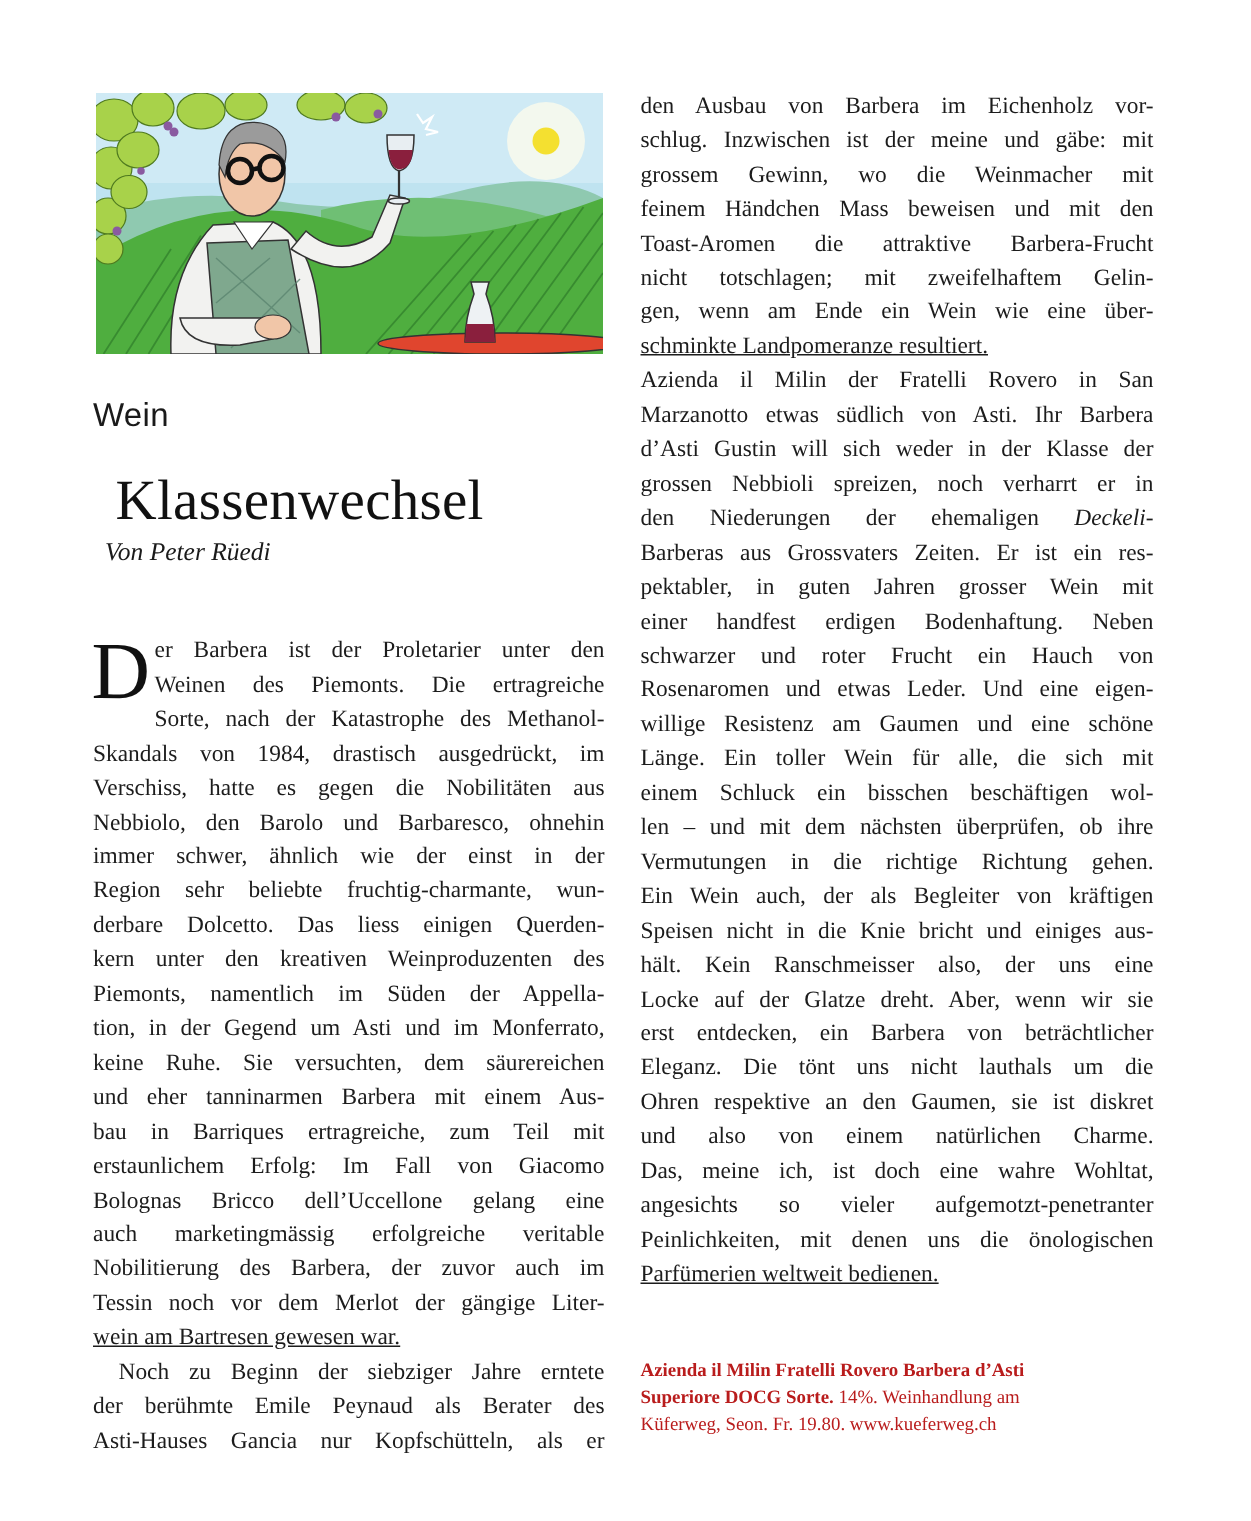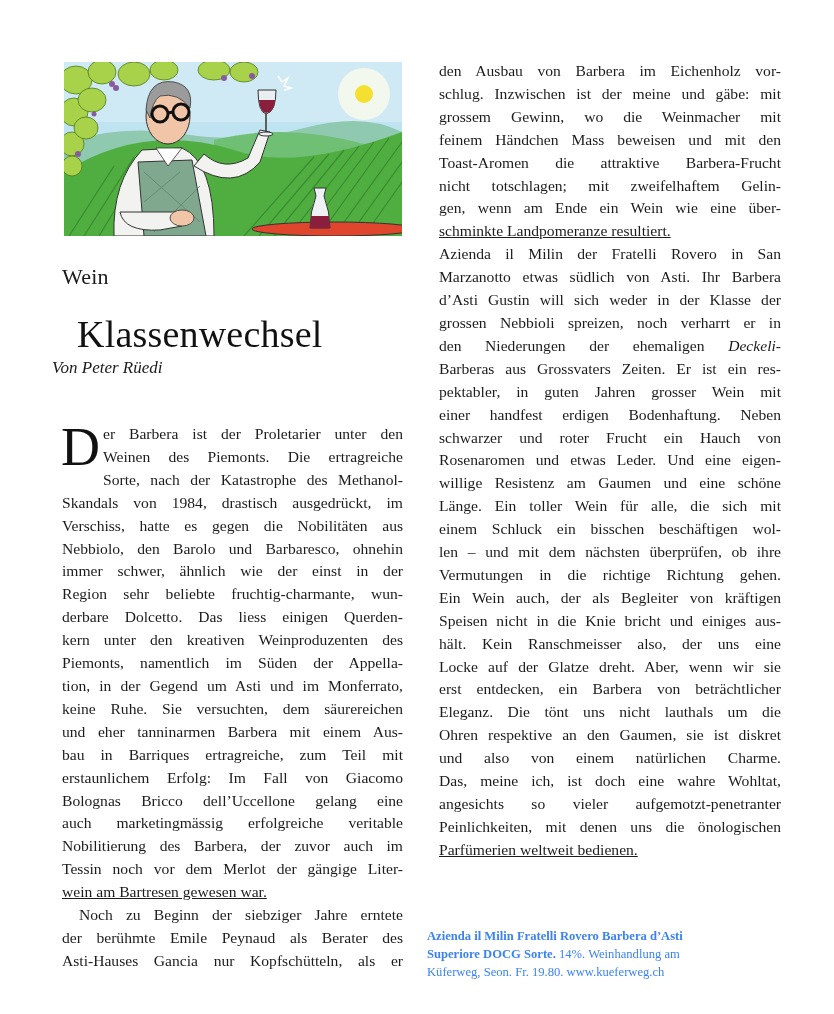--- a/index.html
+++ b/index.html
@@ -27,37 +27,37 @@
       width: 338px; height: 174px;
       overflow: hidden;
       background: #bfe3f0;
     }
     .illustration svg { display: block; width: 100%; height: 100%; }
 
     
     .section-label {
       position: absolute;
       left: 62px; top: 264px;
-      font-family: Liberation Serif, serif;
+      font-family: Liberation Sans, sans-serif;
       font-size: 22px;
       color: #1a1a1a;
       letter-spacing: 0.2px;
     }
     .headline {
       position: absolute;
       left: 61px; top: 298px;
       font-family: "Liberation Serif", "DejaVu Serif", serif;
       font-size: 38px;
       color: #111;
       letter-spacing: 0.2px;
       line-height: 1.1;
     }
     .byline {
       position: absolute;
-      left: 52px; top: 358px;
+      left: 70px; top: 358px;
       font-family: "Liberation Serif", "DejaVu Serif", serif;
       font-style: italic;
       font-size: 17px;
       color: #1a1a1a;
     }
 
     .col {
       position: absolute;
       font-family: "Liberation Serif", "DejaVu Serif", serif;
       font-size: 15.6px;
@@ -66,21 +66,20 @@
       hyphens: manual;
       color: #1c1c1c;
     }
     .col-left {
       left: 62px; top: 423px;
       width: 341px;
     }
     .col-right {
       left: 427px; top: 60px;
       width: 342px;
-      margin-left: 12px;
     }
     .col p {
       margin: 0;
       text-indent: 0;
     }
     .line {
       display: block;
       text-align: justify;
       text-align-last: justify;
       white-space: nowrap;
@@ -100,22 +99,21 @@
     }
     em.it { font-style: italic; }
 
     .infobox {
       position: absolute;
       left: 427px; top: 905px;
       width: 340px;
       font-family: "Liberation Serif", "DejaVu Serif", serif;
       font-size: 12.6px;
       line-height: 17.8px;
-      color: #3b82f6;
-      margin-top: 23px;
+      color: #b91c1c;
     }
     .infobox .bold { font-weight: bold; }
   </style>
 </head>
 <body>
 
 <div class="page">
 
   <div class="illustration">
     <svg viewBox="0 0 338 174" preserveAspectRatio="none">

